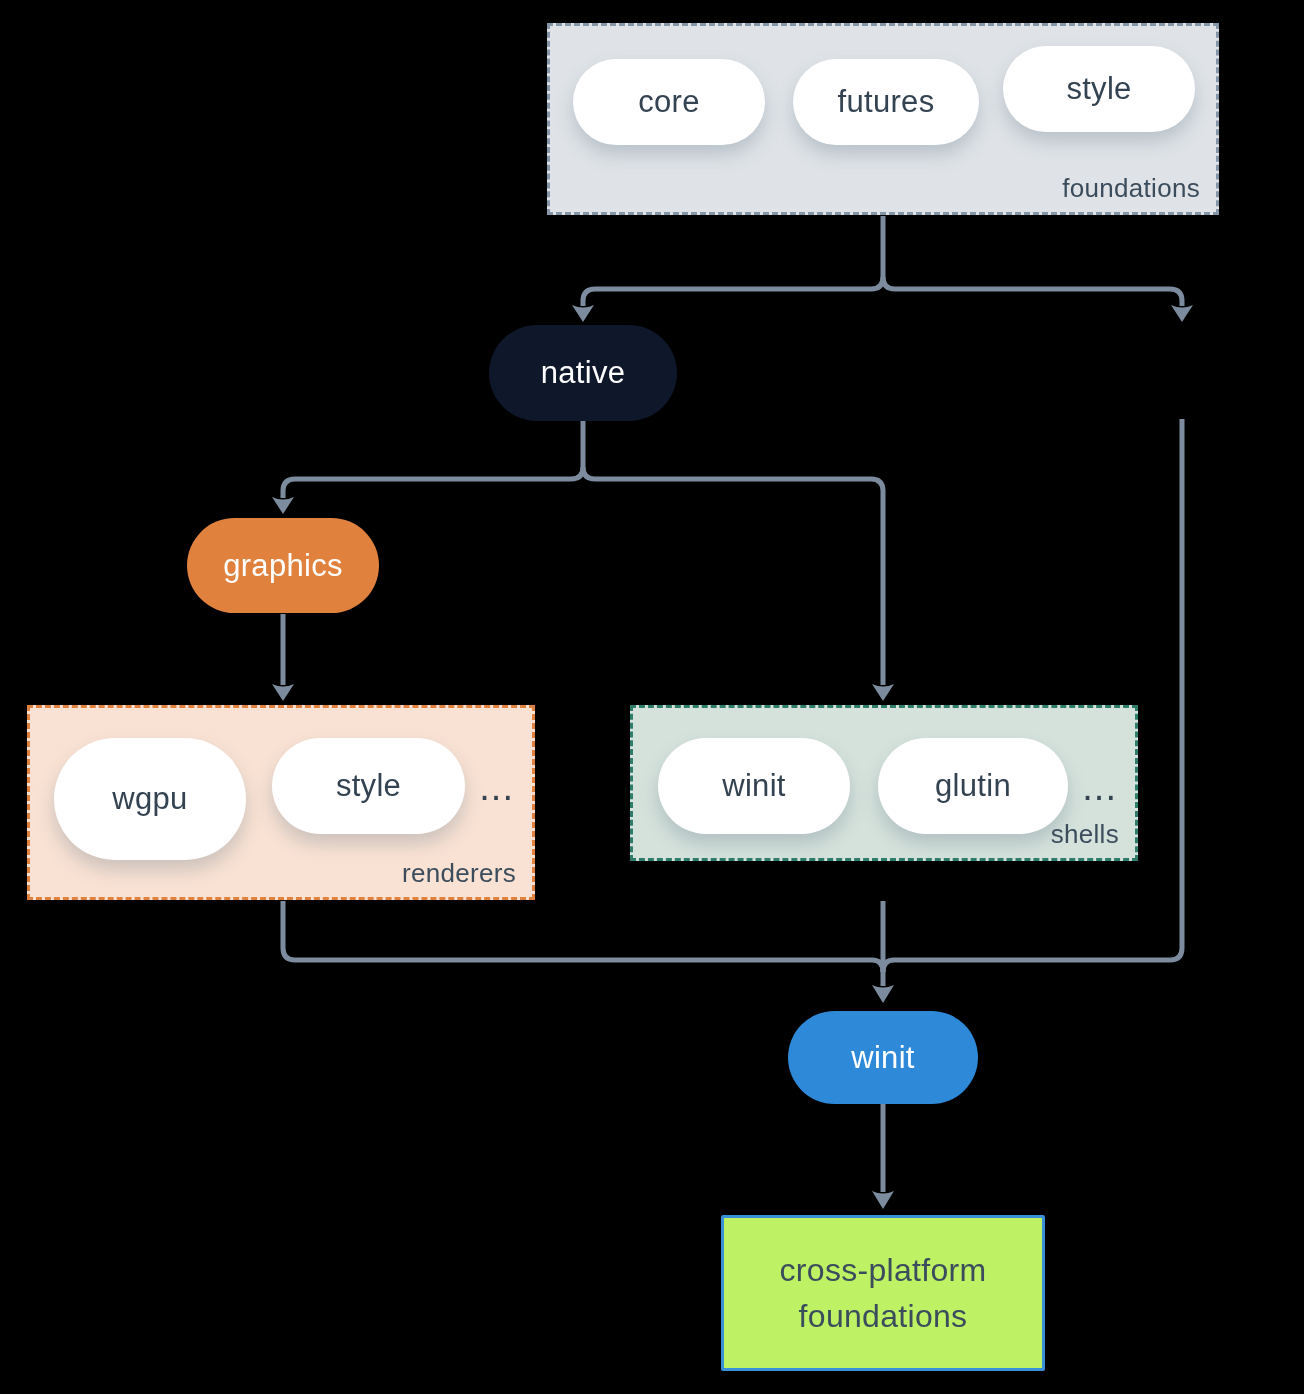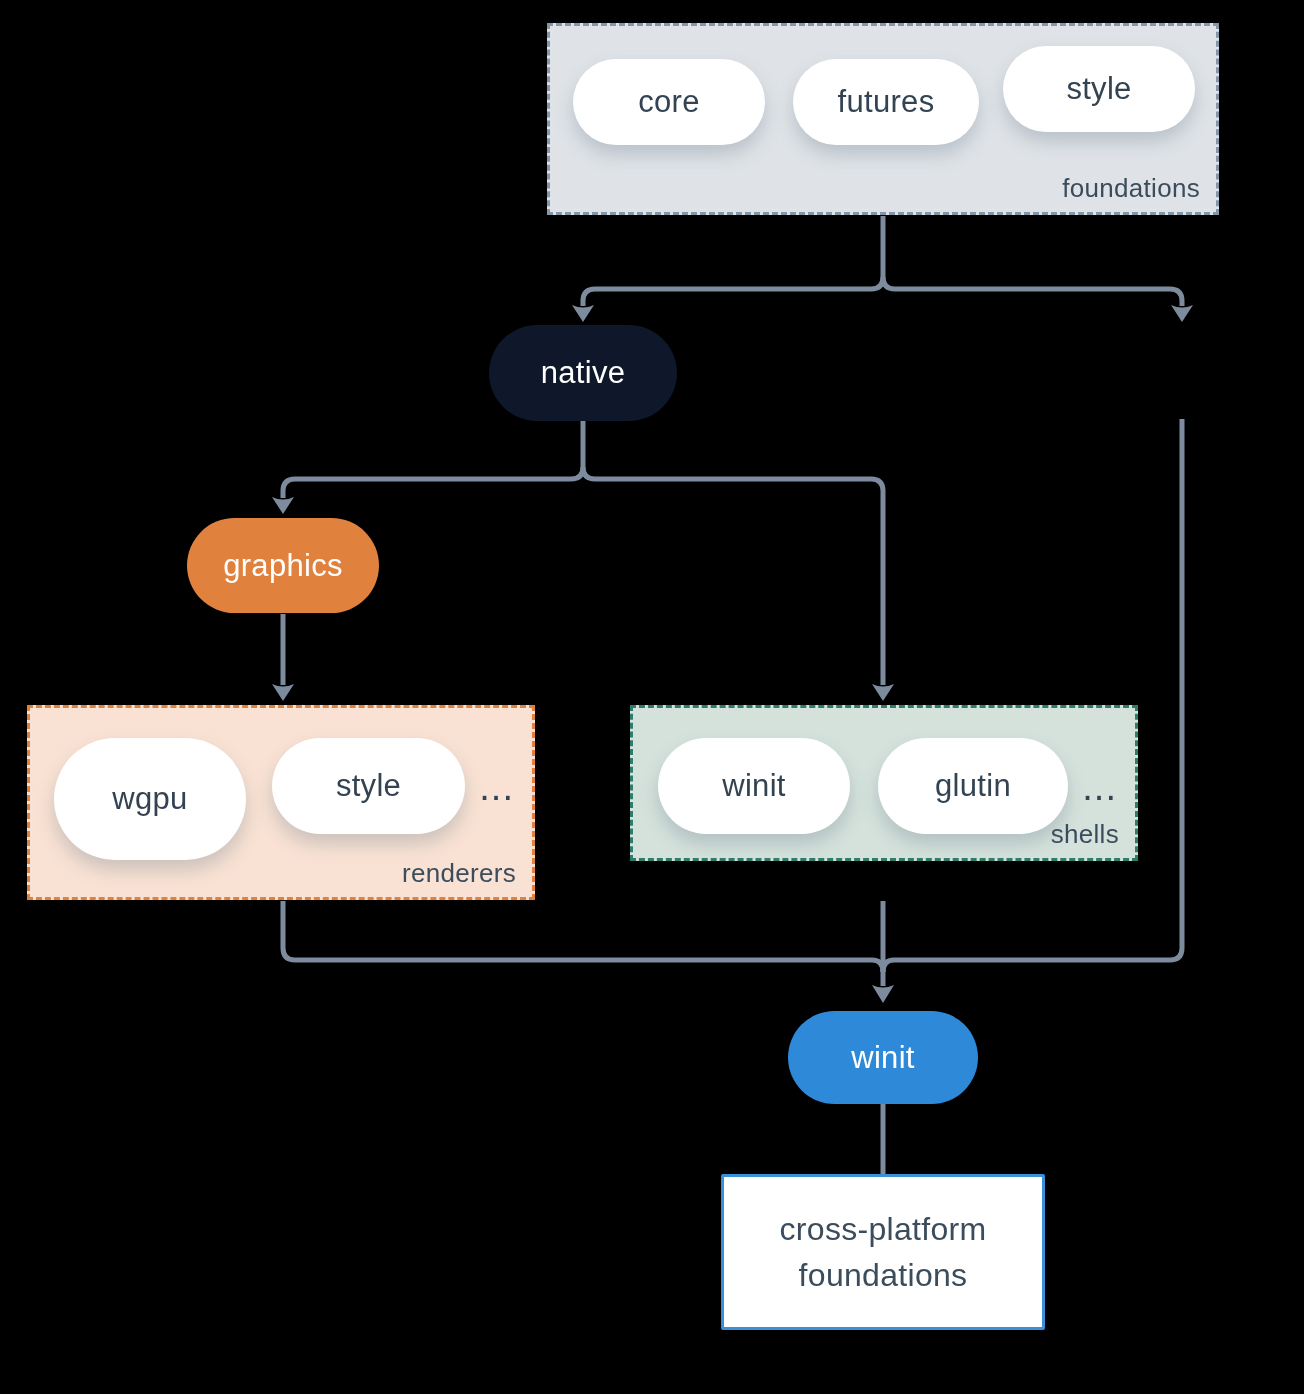--- a/index.html
+++ b/index.html
@@ -38,22 +38,22 @@
   .p-glutin { left:245px; top:30px; width:190px; height:96px; }
 
   .ellipsis { position:absolute; right:18px; top:58px; font-size:38px; color:#344351; letter-spacing:1px; }
 
   
   .n-native   { left:489px;  top:325px;  width:188px; height:96px; background:#0f172a; }
   .n-web      { left:1089px; top:327px;  width:188px; height:92px; background:#6557e8; }
   .n-graphics { left:187px;  top:518px;  width:192px; height:95px; background:#e0813e; }
   .n-iced     { left:788px;  top:1011px; width:190px; height:93px; background:#2e89d8; }
 
-  .app-box { position:absolute; left:721px; top:1174px; width:324px; height:156px;
-    background:#ffffff; border:3px solid #3a8fd9; border-radius:2px; z-index:3;
+  .app-box { position:absolute; left:721px; top:1215px; width:324px; height:156px;
+    background:#bef264; border:3px solid #3a8fd9; border-radius:2px; z-index:3;
     display:flex; flex-direction:column; align-items:center; justify-content:center;
     font-size:32px; color:#3b4c5c; line-height:1.45; letter-spacing:0.3px; }
 </style>
 </head>
 <body>
 
 <div class="stage">
 
   <svg class="wires" width="1304" height="1394" viewBox="0 0 1304 1394" aria-hidden="true">
 

